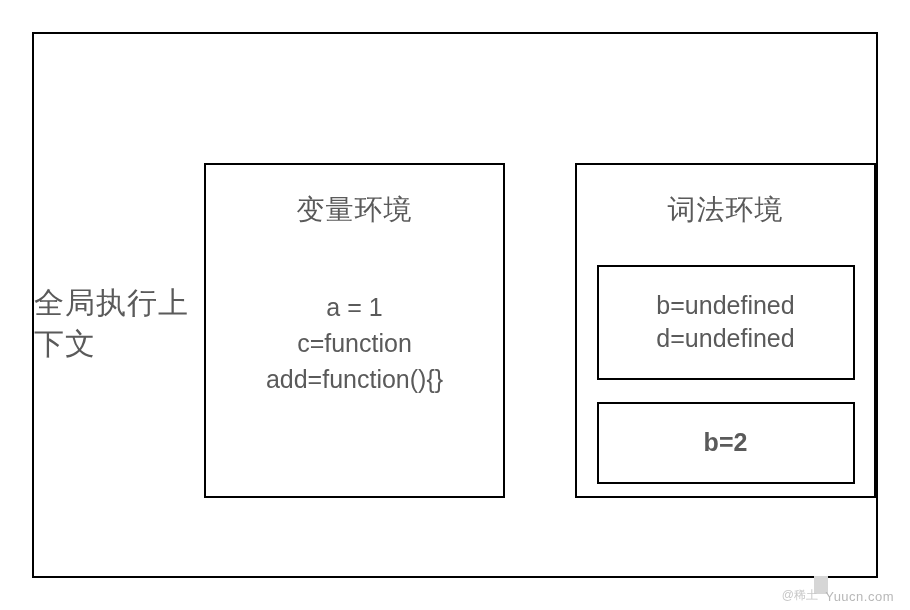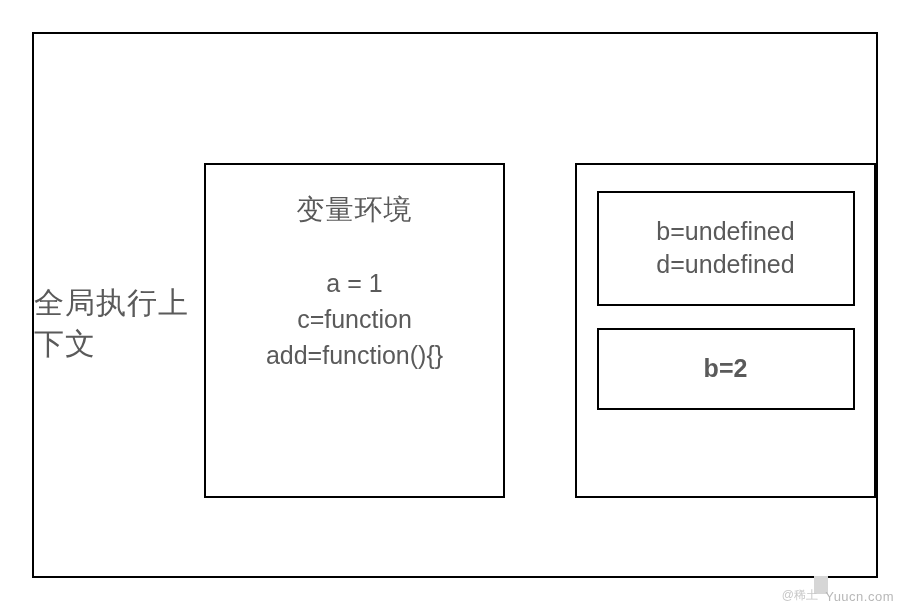--- a/index.html
+++ b/index.html
@@ -49,20 +49,21 @@
     font-size: 28px;
     color: #5a5a5a;
     letter-spacing: 1px;
     margin-bottom: 36px;
   }
   .vars {
     font-size: 25px;
     color: #5a5a5a;
     text-align: center;
     line-height: 1.45;
+    margin-top: 24px;
   }
   .lex-body {
     width: 100%;
     display: flex;
     flex-direction: column;
     align-items: center;
     gap: 22px;
   }
   .scope-box {
     width: 258px;
@@ -111,20 +112,21 @@
     <div class="panel">
       <div class="panel-title">变量环境</div>
       <div class="vars">
         <div>a = 1</div>
         <div>c=function</div>
         <div>add=function(){}</div>
       </div>
     </div>
 
     <div class="panel">
+      <div class="panel-title">词法环境</div>
       <div class="lex-body">
         <div class="scope-box scope-1">
           <div>b=undefined</div>
           <div>d=undefined</div>
         </div>
         <div class="scope-box scope-2">
           <div>b=2</div>
         </div>
       </div>
     </div>

